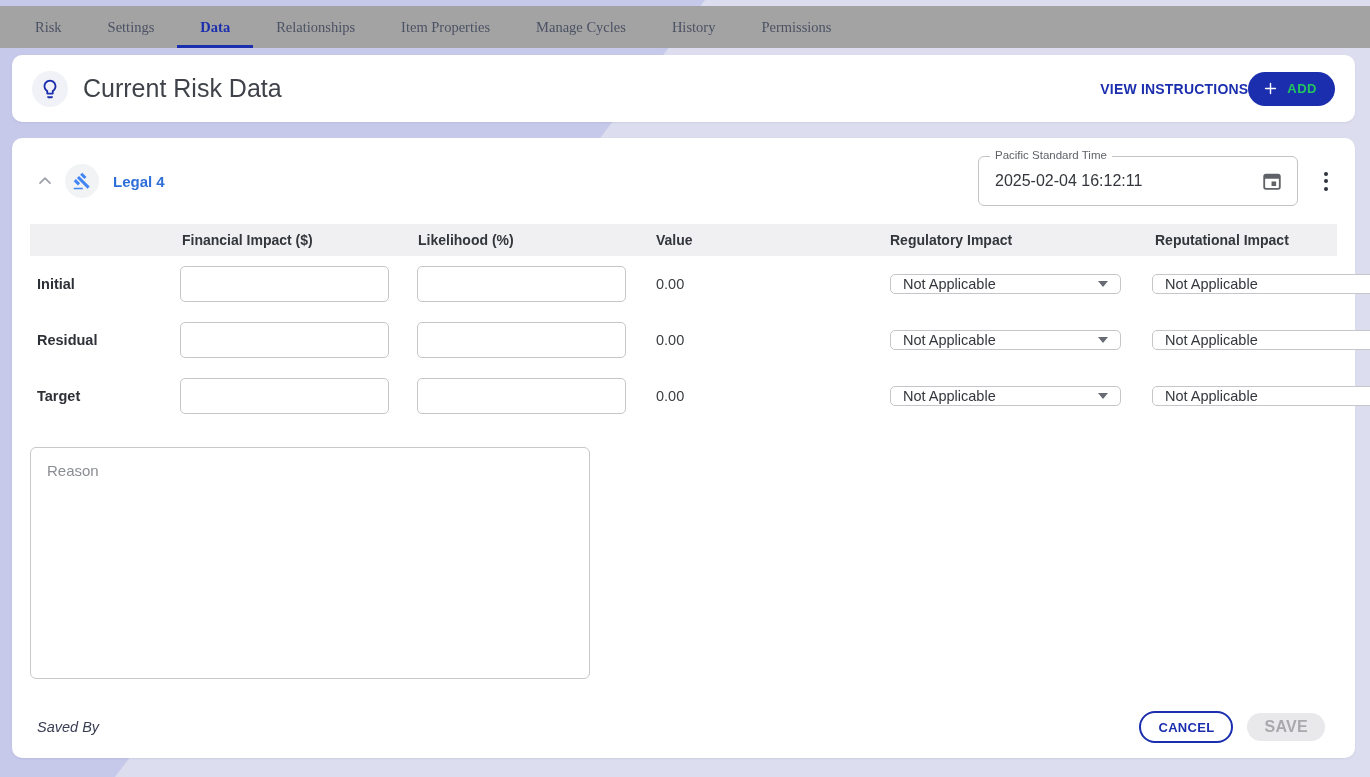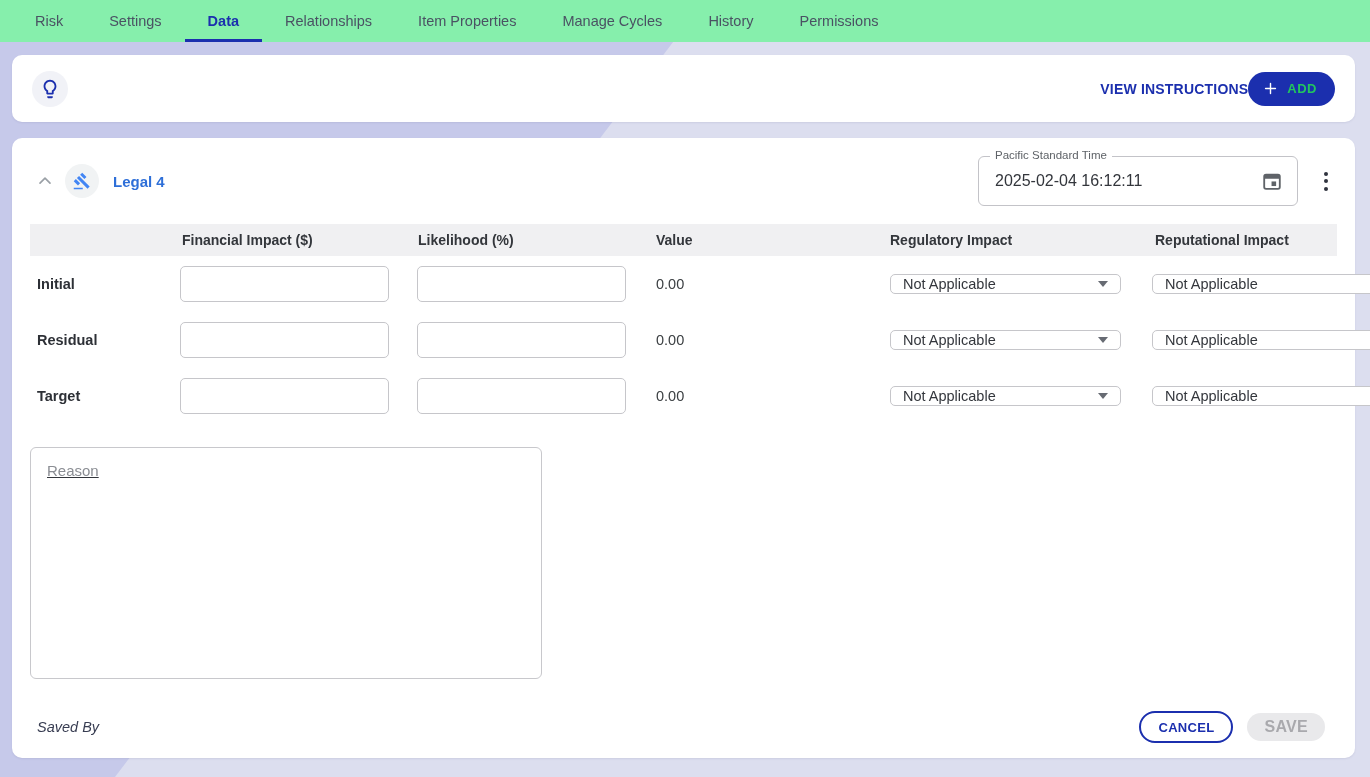--- a/index.html
+++ b/index.html
@@ -12,23 +12,23 @@
     color:#33363c;
   }
   .bg-dark {
     position:absolute; inset:0;
     background:#c6c9ea;
     clip-path:polygon(0 0, 705px 0, 115px 100%, 0 100%);
   }
 
   
   .tabbar {
-    position:absolute; top:0; left:0; right:0; height:42px;
-    background:#86efac; display:flex; align-items:stretch;
-    padding-left:12px; z-index:3;
+    position:absolute; top:6px; left:0; right:0; height:42px;
+    background:#a3a3a3; display:flex; align-items:stretch;
+    padding-left:12px; z-index:3;font-family:Liberation Serif, serif;
   }
   .tab {
     padding:0 23px; display:flex; align-items:center;
     font-size:14.5px; color:#4a5263; position:relative; cursor:pointer;
     white-space:nowrap;
   }
   .tab.active { color:#1b2fae; font-weight:700; }
   .tab.active::after {
     content:""; position:absolute; left:0; right:0; bottom:0;
     height:3px; background:#1b2fae;
@@ -124,24 +124,24 @@
   }
   .select.wide { width:246px; }
   .caret {
     margin-left:auto; width:0; height:0;
     border-left:5px solid transparent; border-right:5px solid transparent;
     border-top:6px solid #676b73;
   }
 
   
   .reason-area {
-    margin-top:23px; display:block; width:512px; height:232px;
+    margin-top:23px; display:block; width:560px; height:232px;
     border:1px solid #c8c8cc; border-radius:6px;
     padding:14px 16px; font-size:15px; color:#33363c;
-    font-family:inherit; resize:none; outline:none;text-decoration:underline;
+    font-family:inherit; resize:none; outline:none;
   }
   .reason-area::placeholder { color:#8a8d93; }
 
   .footer-row { margin-top:32px; display:flex; align-items:center; }
   .saved-by { font-style:italic; font-size:14.5px; color:#383d52; padding-left:7px; }
   .footer-buttons { margin-left:auto; display:flex; align-items:center; gap:14px; padding-right:12px; }
   .cancel-btn {
     height:32px; padding:0 17px; border:2px solid #1b2fae; background:#fff;
     color:#1b2fae; font-weight:700; font-size:13px; letter-spacing:.3px;
     border-radius:16px; cursor:pointer; font-family:inherit;
@@ -167,20 +167,21 @@
   <div class="tab">History</div>
   <div class="tab">Permissions</div>
 </nav>
 
 <header class="header-card">
   <span class="icon-circle">
     <svg viewBox="0 0 24 24" width="22" height="22" fill="#1b2fae" aria-hidden="true">
       <path d="M9 21c0 .55.45 1 1 1h4c.55 0 1-.45 1-1v-1H9v1zm3-19C8.14 2 5 5.14 5 9c0 2.38 1.19 4.47 3 5.74V17c0 .55.45 1 1 1h6c.55 0 1-.45 1-1v-2.26c1.81-1.27 3-3.36 3-5.74 0-3.86-3.14-7-7-7zm2.85 11.1-.85.6V16h-4v-2.3l-.85-.6C7.8 12.16 7 10.63 7 9c0-2.76 2.24-5 5-5s5 2.24 5 5c0 1.63-.8 3.16-2.15 4.1z"></path>
     </svg>
   </span>
+  <h1 class="page-title">Current Risk Data</h1>
   <div class="header-actions">
     <button class="view-instructions">VIEW INSTRUCTIONS</button>
     <button class="add-btn">
       <span style="display:flex;">
         <svg viewBox="0 0 24 24" width="17" height="17" aria-hidden="true">
           <path d="M12 5v14M5 12h14" stroke="#ffffff" stroke-width="2" stroke-linecap="round" fill="none"></path>
         </svg>
       </span>
       <span>ADD</span>
     </button>

